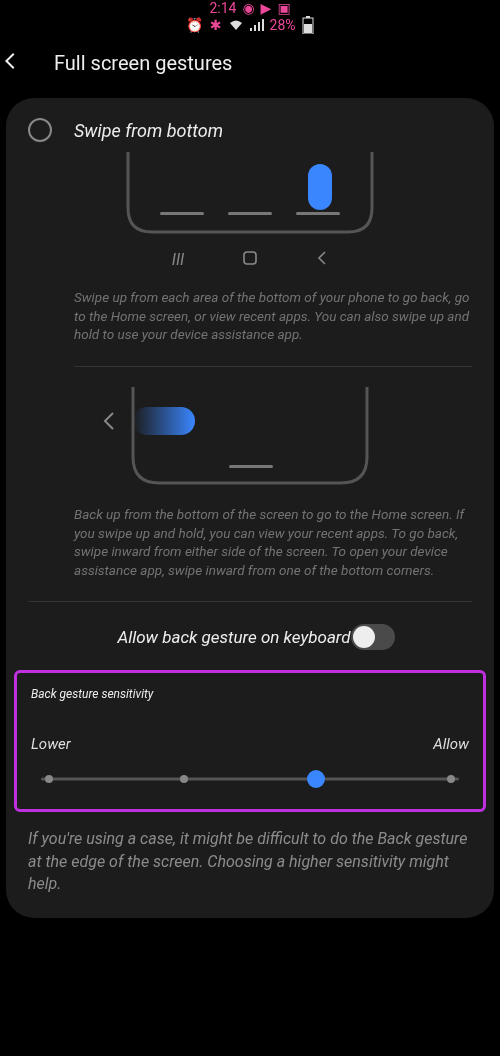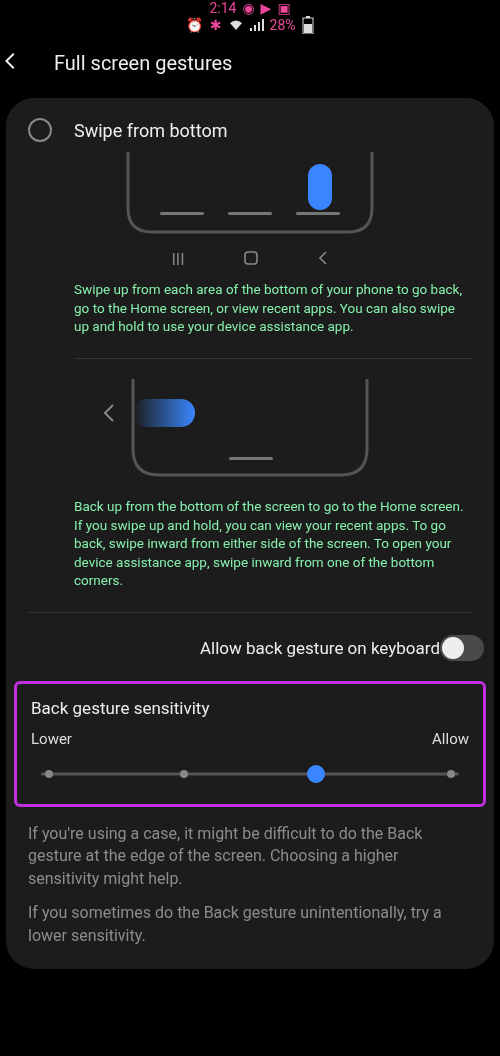--- a/index.html
+++ b/index.html
@@ -29,20 +29,21 @@
     padding: 16px 18px 22px 0;
     gap: 32px;
   }
   .back-arrow svg { stroke: #eee; }
   .page-title { font-size: 20px; font-weight: 400; color: #eee; }
   .panel {
     background: #1c1c1c;
     border-radius: 28px;
     margin: 0 6px;
     padding: 6px 0 22px 0;
+    font-style: italic;
   }
   .option {
     padding: 14px 22px 8px 22px;
   }
   .option-head {
     display: flex;
     align-items: center;
     gap: 22px;
     margin-bottom: 10px;
   }
@@ -57,52 +58,52 @@
   .radio.selected .dot {
     width: 12px; height: 12px; border-radius: 50%;
     background: #3a86ff;
   }
   .option-title { font-size: 18px; color: #eee; }
   .illustration {
     display:flex; justify-content:center; margin: 6px 0 8px 0;
   }
   .nav-icons {
     display:flex; justify-content:center; gap: 58px;
-    color:#888; font-size:16px; margin-bottom:10px;
+    color:#888; font-size:16px; margin-bottom:18px;
   }
   .option-desc {
     font-size: 13.5px; line-height: 1.38;
-    color: #86efac;
+    color: #737373;
     padding-left: 46px;
   }
   .divider {
     height:1px; background:#333; margin: 14px 22px 0 68px;
   }
   .row-toggle {
-    display:flex; align-items:center; justify-content:flex-end;
+    display:flex; align-items:center; justify-content:center;
     padding: 22px 10px 20px 22px;
   }
   .row-toggle .label { font-size: 17px; color:#eee; }
   .toggle {
     width: 44px; height: 26px;
     border-radius: 13px;
     background: #4a4a4a;
     position: relative;
   }
   .toggle .knob {
     width: 22px; height: 22px; border-radius:50%;
     background:#eee; position:absolute; top:2px; left:2px;
   }
   .highlight {
     border: 3px solid #c030e0;
     border-radius: 6px;
     margin: 0 8px;
     padding: 14px 14px 20px 14px;
   }
-  .section-title { font-size: 17px; color:#eee; margin-bottom: 12px; }
+  .section-title { font-size: 12px; color:#eee; margin-bottom: 34px; }
   .slider-labels {
     display:flex; justify-content:space-between;
     font-size: 15px; color:#ddd; margin-bottom: 16px;
   }
   .slider {
     position:relative; height: 20px;
   }
   .slider-track {
     position:absolute; left:10px; right:10px; top:50%;
     height:3px; background:#555; border-radius:2px;
@@ -244,16 +245,15 @@
       <div class="slider-tick" style="left:4%"></div>
       <div class="slider-tick" style="left:35%"></div>
       <div class="slider-tick" style="left:65%"></div>
       <div class="slider-tick" style="left:96%"></div>
       <div class="slider-thumb" style="left:65%"></div>
     </div>
   </div>
 
   <div class="footnote">
     <p>If you're using a case, it might be difficult to do the Back gesture at the edge of the screen. Choosing a higher sensitivity might help.</p>
-    <p>If you sometimes do the Back gesture unintentionally, try a lower sensitivity.</p>
   </div>
 
 </div>
 
 </body></html>

